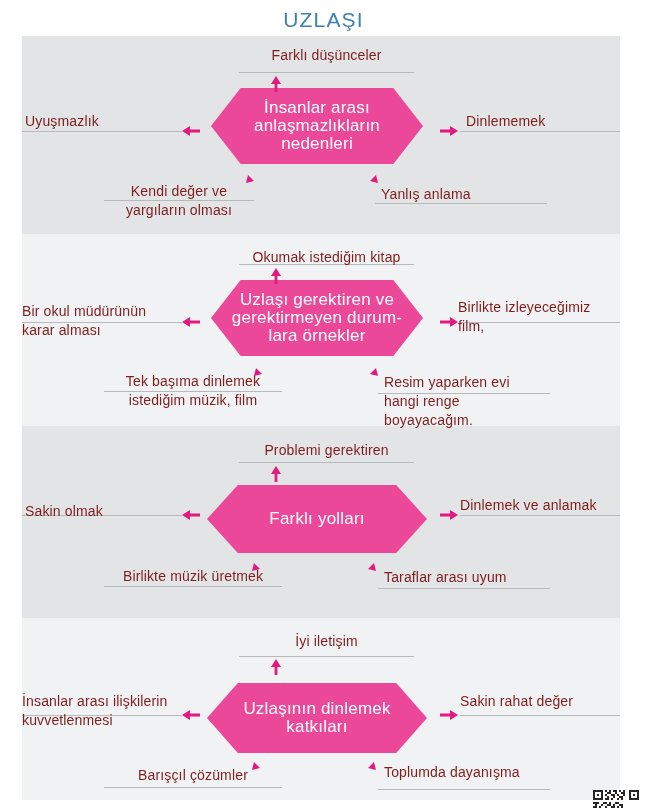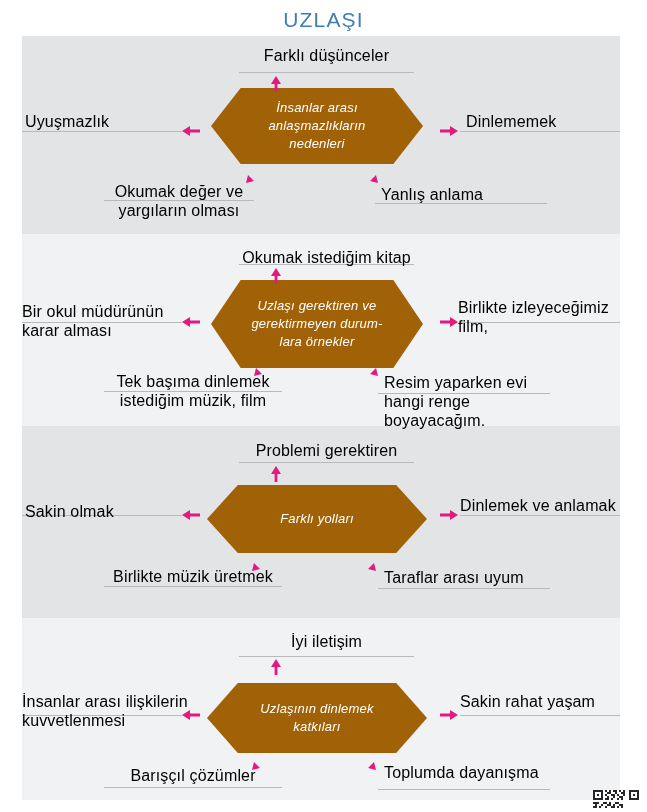--- a/index.html
+++ b/index.html
@@ -28,42 +28,41 @@
     position: absolute;
     left: 22px;
     width: 598px;
   }
   .band.dark  { background: #e3e4e6; }
   .band.light { background: #f1f2f4; }
 
   
   .node {
     position: absolute;
-    background: #a16207;
+    background: #ec4899;
     color: #ffffff;
     display: flex;
     align-items: center;
     justify-content: center;
     text-align: center;
-    font-size: 13px;
+    font-size: 17px;
     line-height: 18px;
     letter-spacing: .2px;
     -webkit-clip-path: polygon(14% 0%, 86% 0%, 100% 50%, 86% 100%, 14% 100%, 0% 50%);
     clip-path: polygon(14% 0%, 86% 0%, 100% 50%, 86% 100%, 14% 100%, 0% 50%);
     border-radius: 14px;
     padding: 0 20px;
-    font-style: italic;
   }
   .node span { display: block; }
 
   
   .label {
     position: absolute;
-    color: #000000;
-    font-size: 16px;
+    color: #7f1d1d;
+    font-size: 14px;
     line-height: 19px;
     letter-spacing: .15px;
     white-space: pre-line;
     z-index: 3;
   }
   .label.left  { text-align: left; }
   .label.ctr   { text-align: center; }
 
   
   .rule {
@@ -97,21 +96,21 @@
 
 <div class="rule" style="left:239px; top:72px;  width:175px;"></div>
 <div class="rule" style="left:22px;  top:131px; width:160px;"></div>
 <div class="rule" style="left:460px; top:131px; width:160px;"></div>
 <div class="rule" style="left:104px; top:200px; width:150px;"></div>
 <div class="rule" style="left:375px; top:203px; width:172px;"></div>
 
 <div class="label ctr" style="left:239px; top:46px;  width:175px;">Farklı düşünceler</div>
 <div class="label left" style="left:25px;  top:112px; width:160px;">Uyuşmazlık</div>
 <div class="label left" style="left:466px; top:112px; width:170px;">Dinlememek</div>
-<div class="label ctr" style="left:104px; top:182px; width:150px;">Okumak değer ve
+<div class="label ctr" style="left:104px; top:182px; width:150px;">Kendi değer ve
 yargıların olması</div>
 <div class="label left" style="left:381px; top:185px; width:180px;">Yanlış anlama</div>
 
 <div class="node" style="left:211px; top:88px; width:212px; height:76px;">
   <span style="white-space:pre-line;">İnsanlar arası
 anlaşmazlıkların
 nedenleri</span>
 </div>
 
 <div class="arrow" style="left:269px; top:76px;">
@@ -150,21 +149,21 @@
 <div class="label left" style="left:22px;  top:302px; width:170px;">Bir okul müdürünün
 karar alması</div>
 <div class="label left" style="left:458px; top:298px; width:180px;">Birlikte izleyeceğimiz
 film,</div>
 <div class="label ctr" style="left:104px; top:372px; width:178px;">Tek başıma dinlemek
 istediğim müzik, film</div>
 <div class="label left" style="left:384px; top:373px; width:180px;">Resim yaparken evi
 hangi renge
 boyayacağım.</div>
 
-<div class="node" style="left:211px; top:280px; width:212px; height:88px;">
+<div class="node" style="left:211px; top:280px; width:212px; height:76px;">
   <span style="white-space:pre-line;">Uzlaşı gerektiren ve
 gerektirmeyen durum-
 lara örnekler</span>
 </div>
 
 <div class="arrow" style="left:269px; top:268px;">
   <svg width="14" height="16" viewBox="0 0 14 16">
       <path d="M7 0 L12 8 L8.4 8 L8.4 16 L5.6 16 L5.6 8 L2 8 Z" fill="#e3197f"></path>
     </svg>
 </div>
@@ -233,21 +232,21 @@
 
 <div class="rule" style="left:239px; top:656px; width:175px;"></div>
 <div class="rule" style="left:22px;  top:715px; width:160px;"></div>
 <div class="rule" style="left:460px; top:715px; width:160px;"></div>
 <div class="rule" style="left:104px; top:787px; width:178px;"></div>
 <div class="rule" style="left:378px; top:789px; width:172px;"></div>
 
 <div class="label ctr" style="left:239px; top:632px; width:175px;">İyi iletişim</div>
 <div class="label left" style="left:22px;  top:692px; width:180px;">İnsanlar arası ilişkilerin
 kuvvetlenmesi</div>
-<div class="label left" style="left:460px; top:692px; width:180px;">Sakin rahat yaşam</div>
+<div class="label left" style="left:460px; top:692px; width:180px;">Sakin rahat değer</div>
 <div class="label ctr" style="left:104px; top:766px; width:178px;">Barışçıl çözümler</div>
 <div class="label left" style="left:384px; top:763px; width:180px;">Toplumda dayanışma</div>
 
 <div class="node" style="left:207px; top:683px; width:220px; height:70px;">
   <span style="white-space:pre-line;">Uzlaşının dinlemek
 katkıları</span>
 </div>
 
 <div class="arrow" style="left:269px; top:659px;">
   <svg width="14" height="16" viewBox="0 0 14 16">

